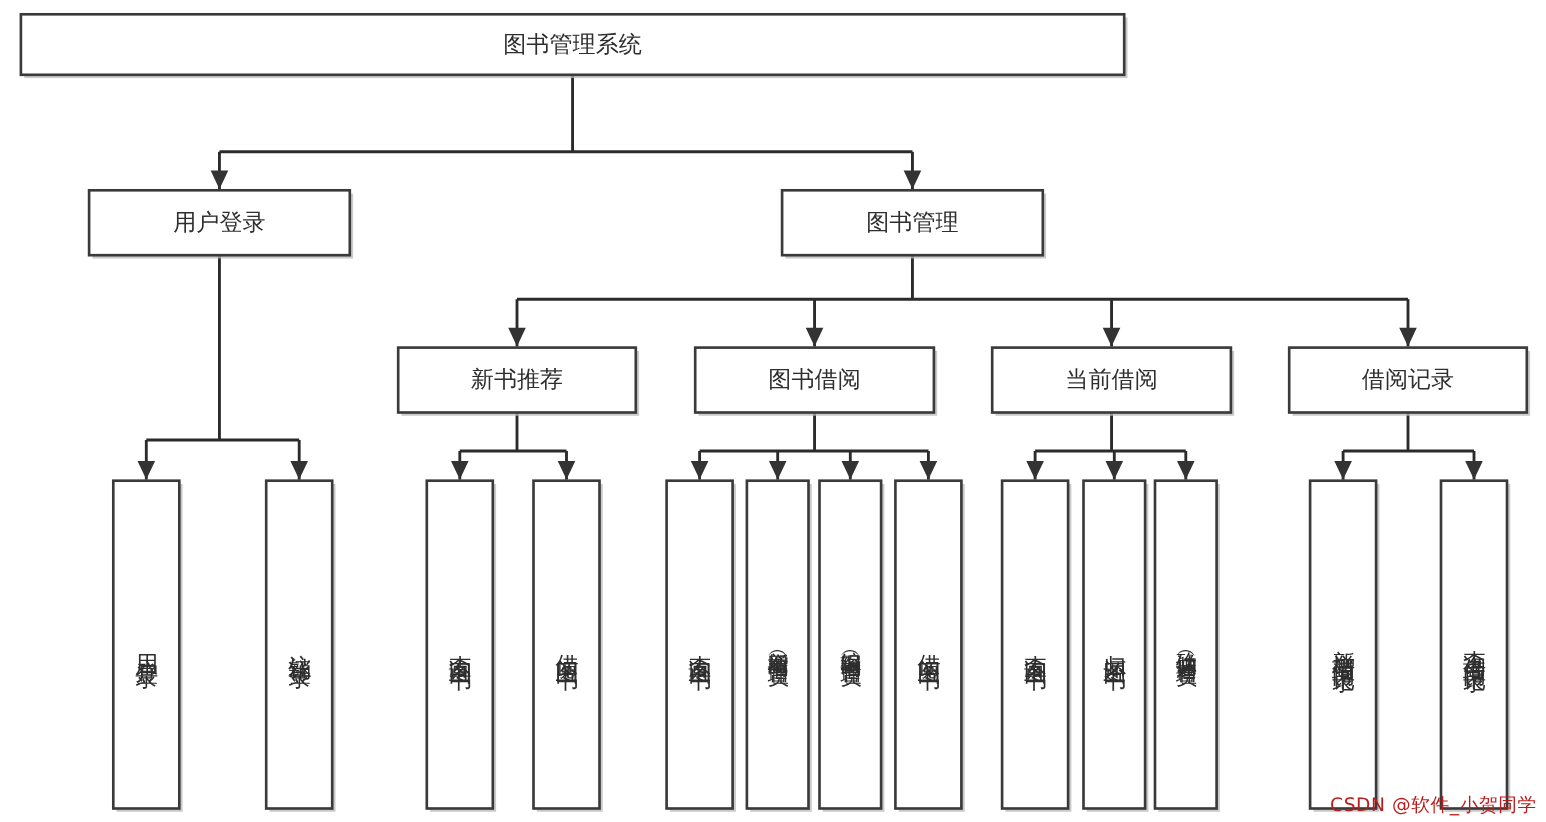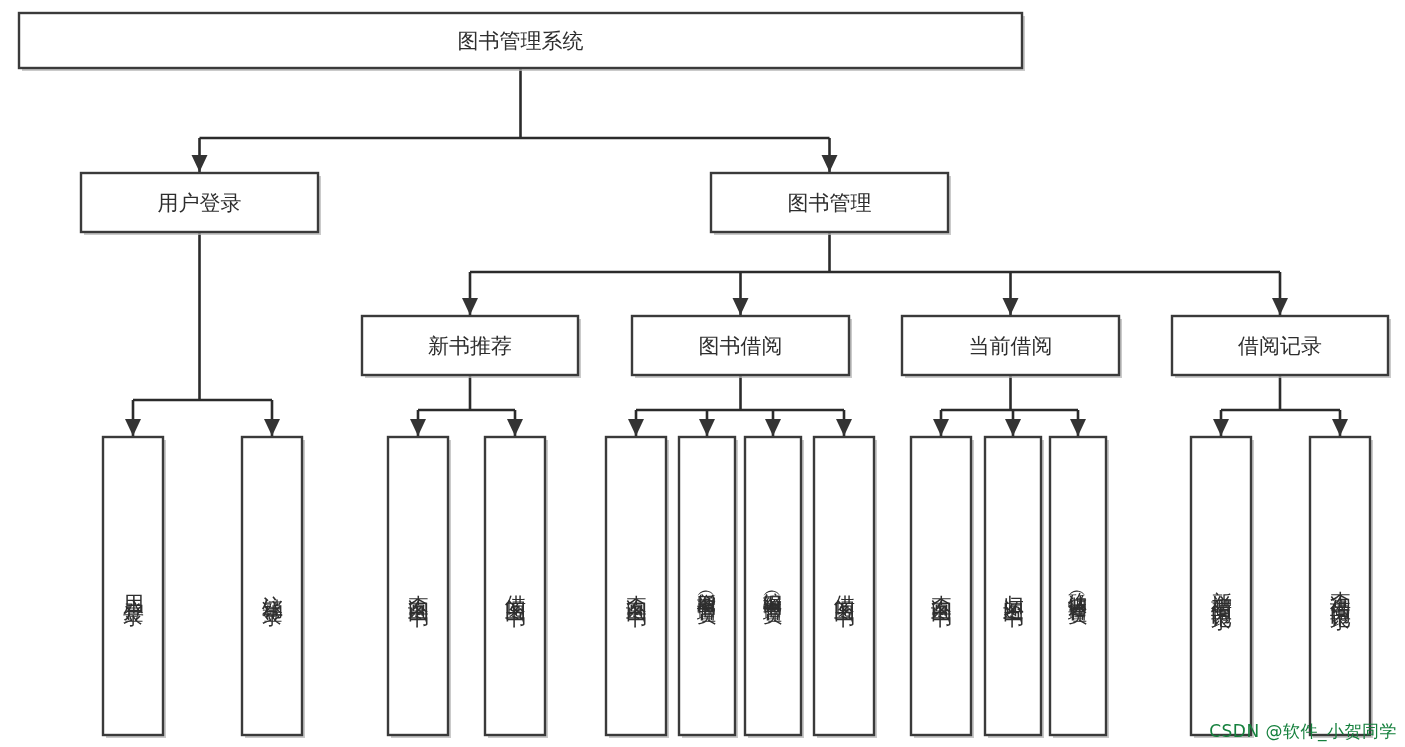--- a/index.html
+++ b/index.html
@@ -69,21 +69,21 @@
     align-items: center;
     justify-content: center;
     pointer-events: none;
   }
   .watermark {
     position: absolute;
     right: 8px;
     bottom: 4px;
     font-family: "DejaVu Sans", "Liberation Sans", sans-serif;
     font-size: 17px;
-    color: #15803d;
+    color: #b91c1c;
     letter-spacing: 0.5px;
     white-space: nowrap;
   }
 </style>
 </head>
 <body>
 
 <div id="diagram-root">
 
   <svg class="flow" viewBox="0 0 1405 747" xmlns="http://www.w3.org/2000/svg">

